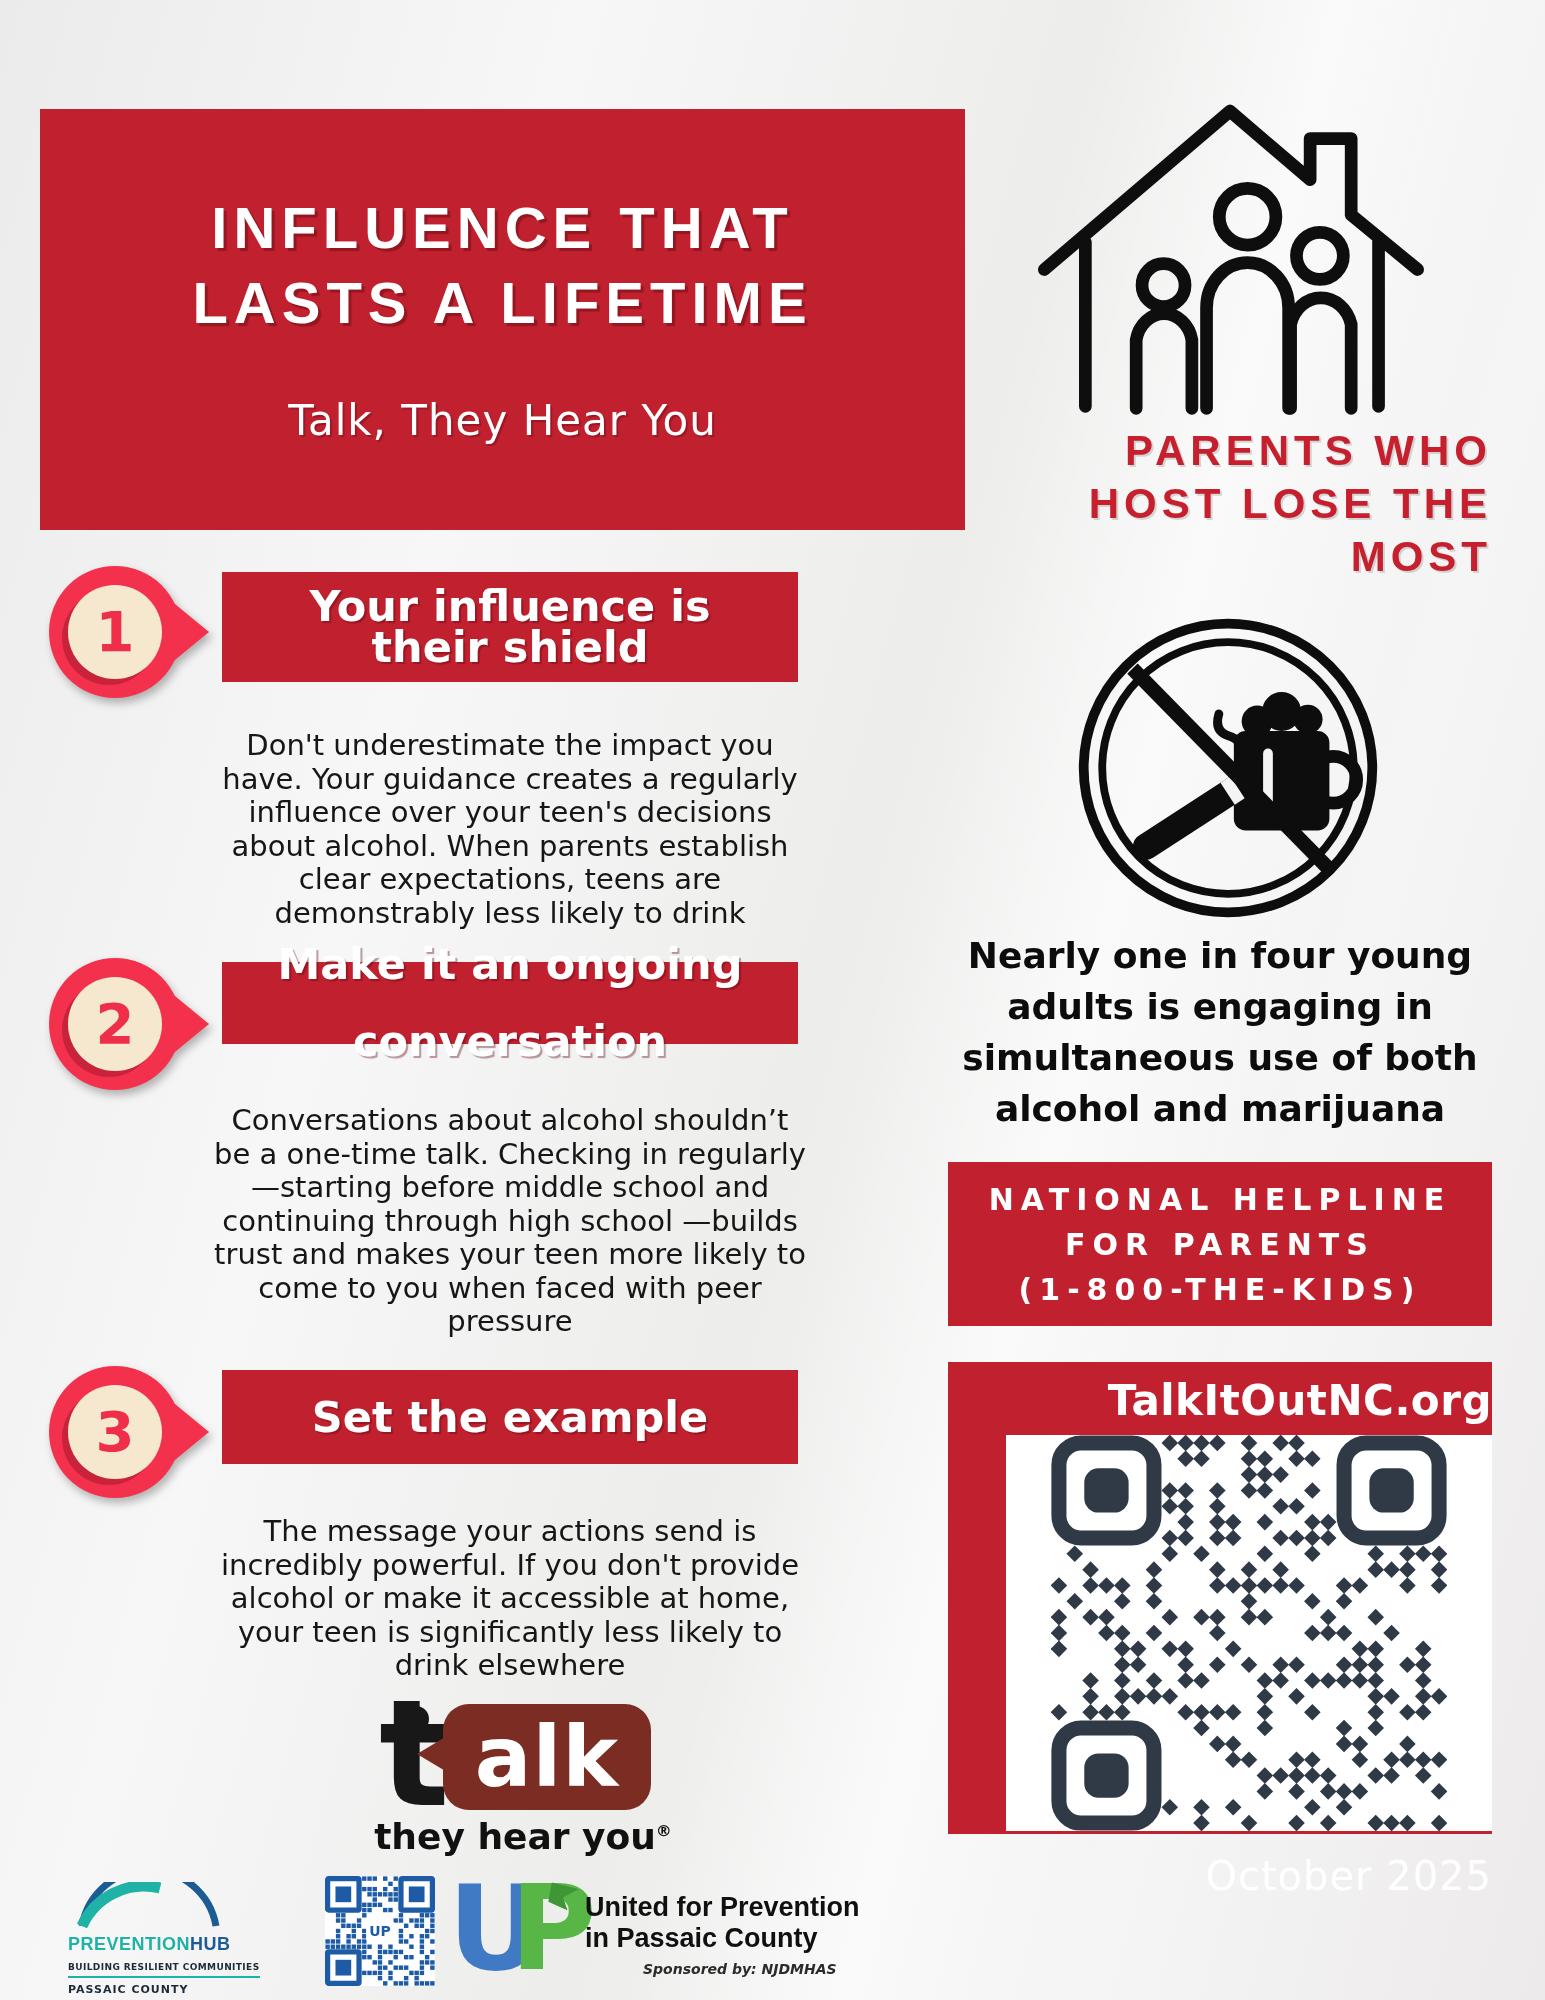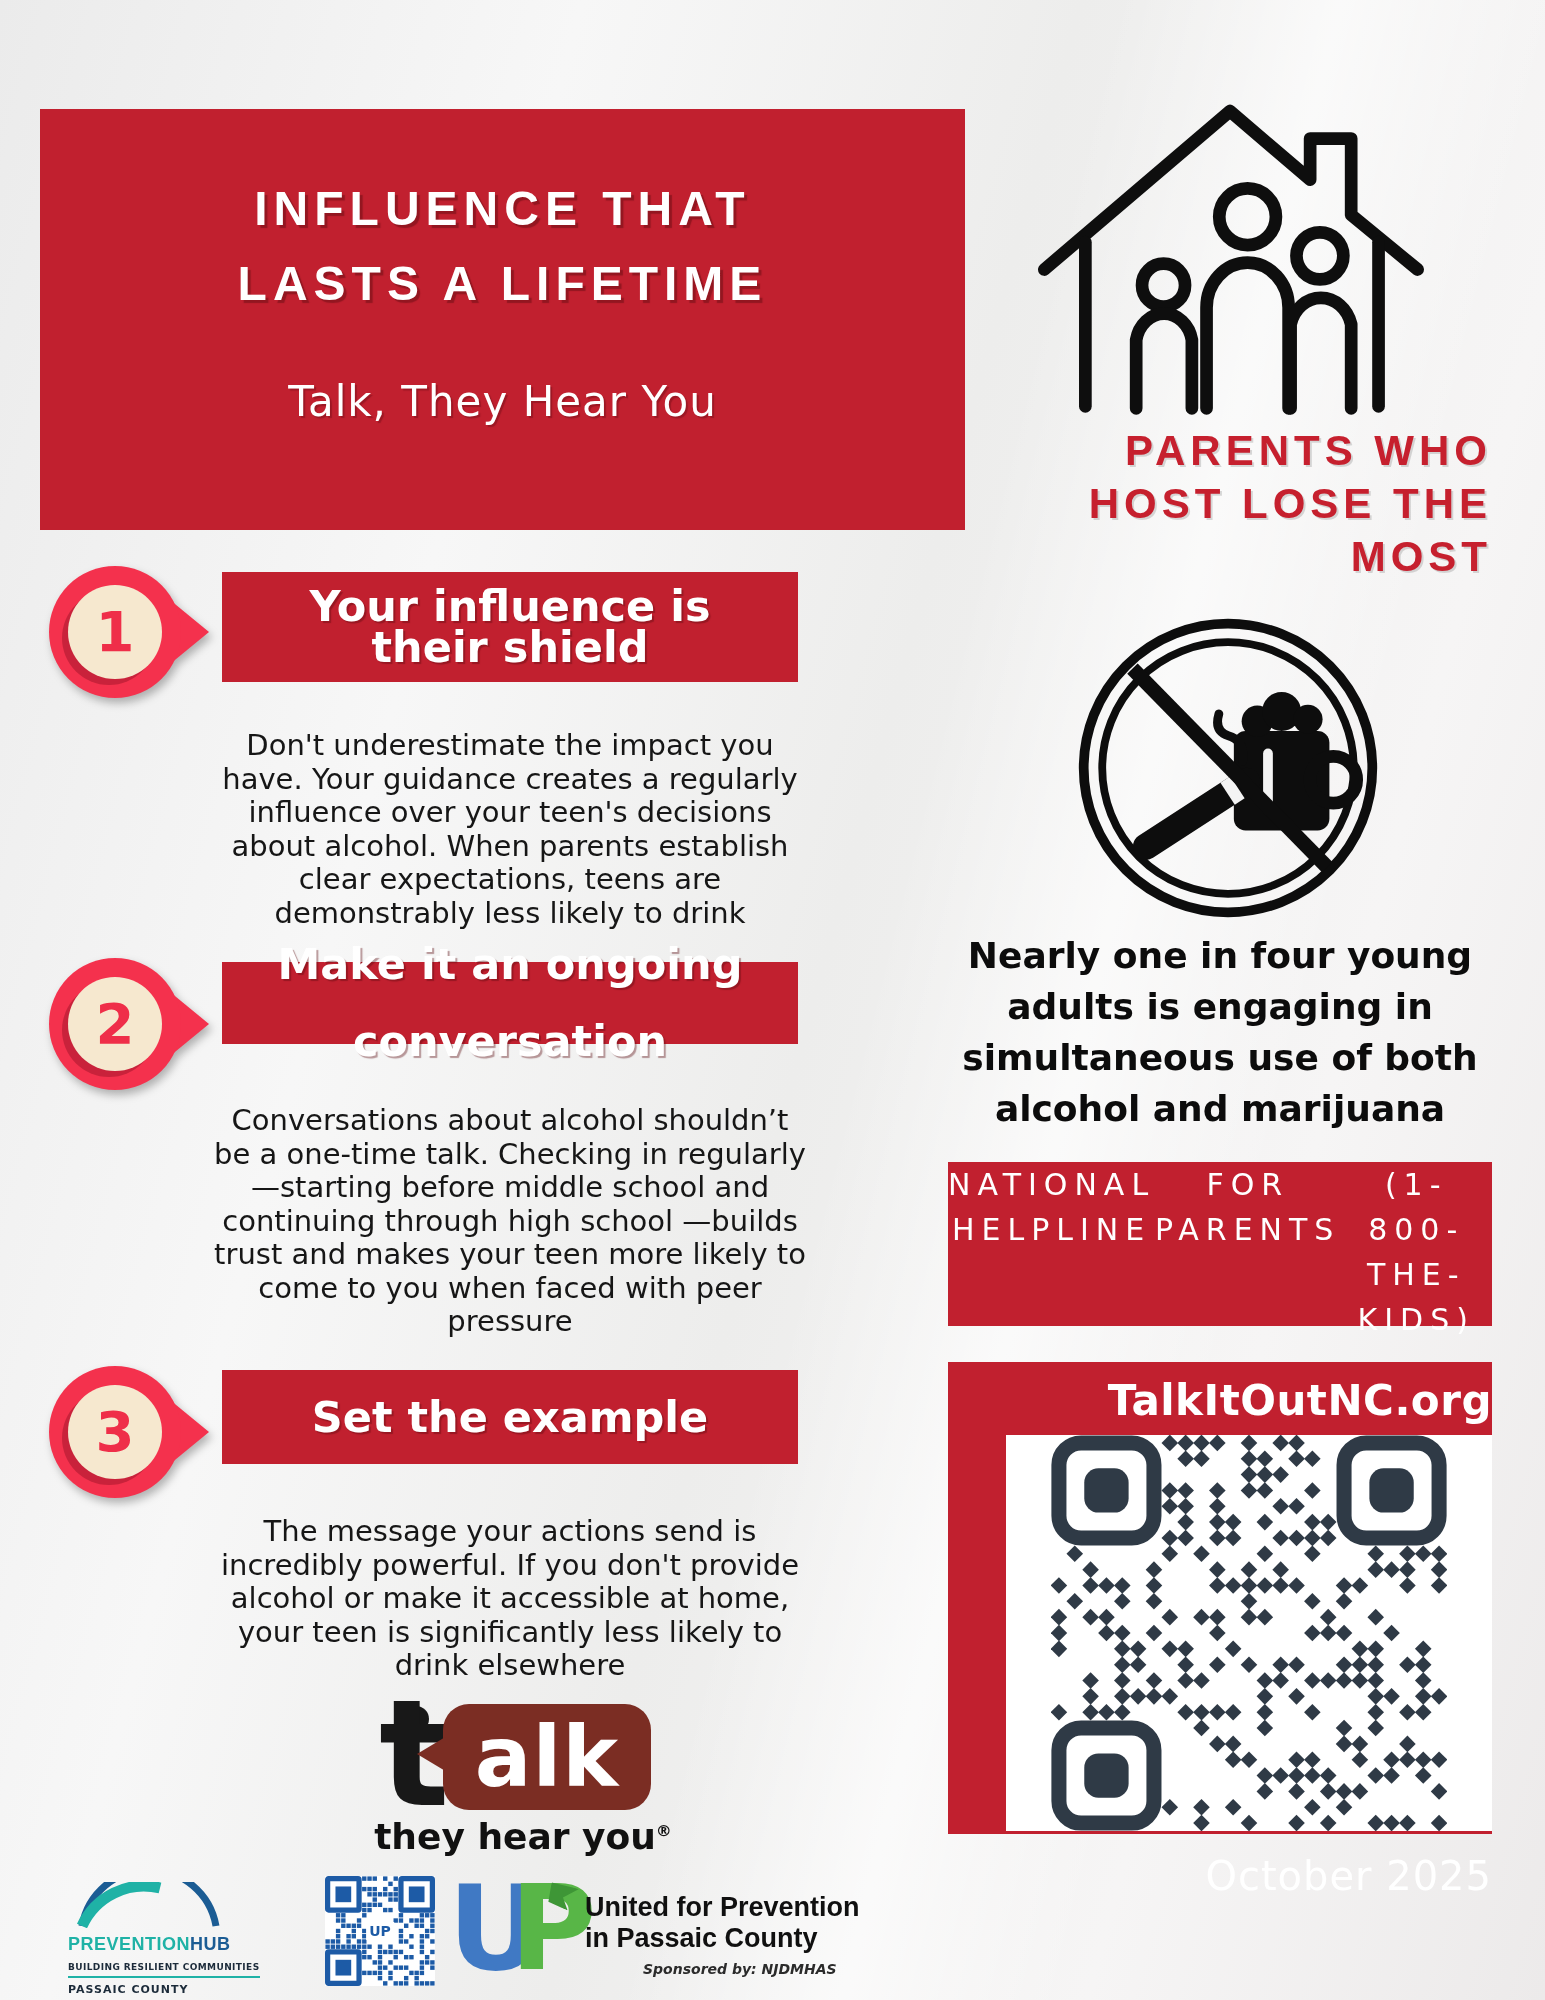--- a/index.html
+++ b/index.html
@@ -7,36 +7,36 @@
     background:linear-gradient(105deg,#ebebeb 0%,#f7f7f7 28%,#ededec 52%,#f6f5f5 78%,#eceaea 100%);
     font-family:"DejaVu Sans","Liberation Sans",sans-serif;}
   .poster::before{content:"";position:absolute;left:55%;top:-20%;width:28%;height:150%;
     background:linear-gradient(90deg,rgba(255,255,255,0),rgba(255,255,255,.65),rgba(255,255,255,0));
     transform:rotate(14deg);pointer-events:none;}
   .abs{position:absolute;}
 
   
   .title-box{left:40px;top:109px;width:925px;height:421px;background:#c1202f;color:#fff;
     display:flex;flex-direction:column;align-items:center;text-align:center;}
-  .title{margin-top:62px;font-size:48px;line-height:75px;font-weight:bold;letter-spacing:6px;
+  .title{margin-top:81px;font-size:58px;line-height:75px;font-weight:bold;letter-spacing:6px;
     text-shadow:3px 3px 1px rgba(90,10,16,.45);font-family:"Liberation Sans",sans-serif;}
   .subtitle{margin-top:56px;font-size:42px;font-weight:500;letter-spacing:1px;
     text-shadow:2px 2px 1px rgba(90,10,16,.35);}
 
   
   .campaign{left:948px;top:424px;width:544px;text-align:right;color:#c6202e;font-weight:bold;
     font-size:42px;line-height:53px;letter-spacing:5px;text-shadow:2px 2px 0 rgba(0,0,0,.14);
     font-family:"Liberation Sans",sans-serif;}
   .house-icon{left:1015px;top:76px;width:430px;height:346px;}
   .noalcohol-icon{left:1072px;top:612px;width:312px;height:312px;}
   .stat{left:958px;top:930px;width:524px;text-align:center;color:#0c0c0c;font-weight:bold;
     font-size:36px;line-height:51px;}
   .helpline{left:948px;top:1162px;width:544px;height:164px;background:#c1202f;color:#fff;
-    display:flex;justify-content:center;text-align:center;
-    font-weight:normal;font-size:30px;line-height:45px;letter-spacing:7px;}
+    display:flex;flex-direction:column;justify-content:center;text-align:center;
+    font-weight:bold;font-size:30px;line-height:45px;letter-spacing:7px;}
   .qr-card{left:948px;top:1362px;width:544px;height:472px;background:#c1202f;
     display:flex;flex-direction:column;align-items:flex-end;}
   .qr-card-title{margin-top:14px;color:#fff;font-weight:bold;font-size:42px;letter-spacing:.5px;}
   .qr-white{margin-top:10px;width:486px;height:420px;background:#fff;
     display:flex;align-items:center;justify-content:center;}
   .qr-main{width:396px;height:396px;}
   .qr-footer{margin-top:22px;color:#fff;font-size:40px;font-weight:400;letter-spacing:1px;}
 
   
   .pin{width:168px;height:152px;filter:drop-shadow(3px 5px 4px rgba(0,0,0,.28));}

